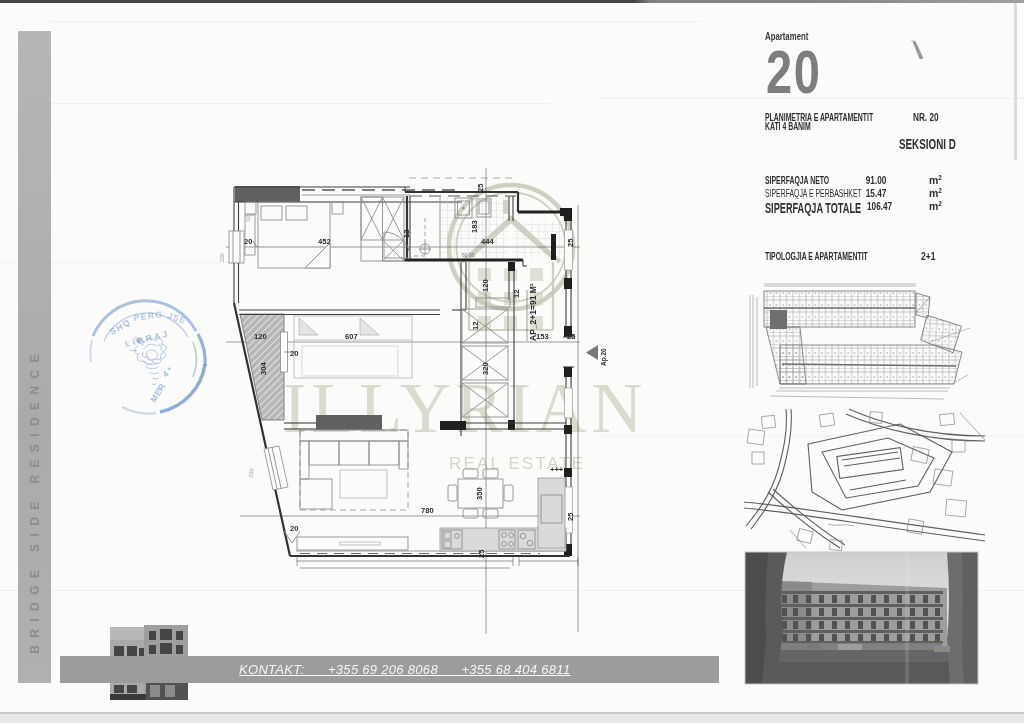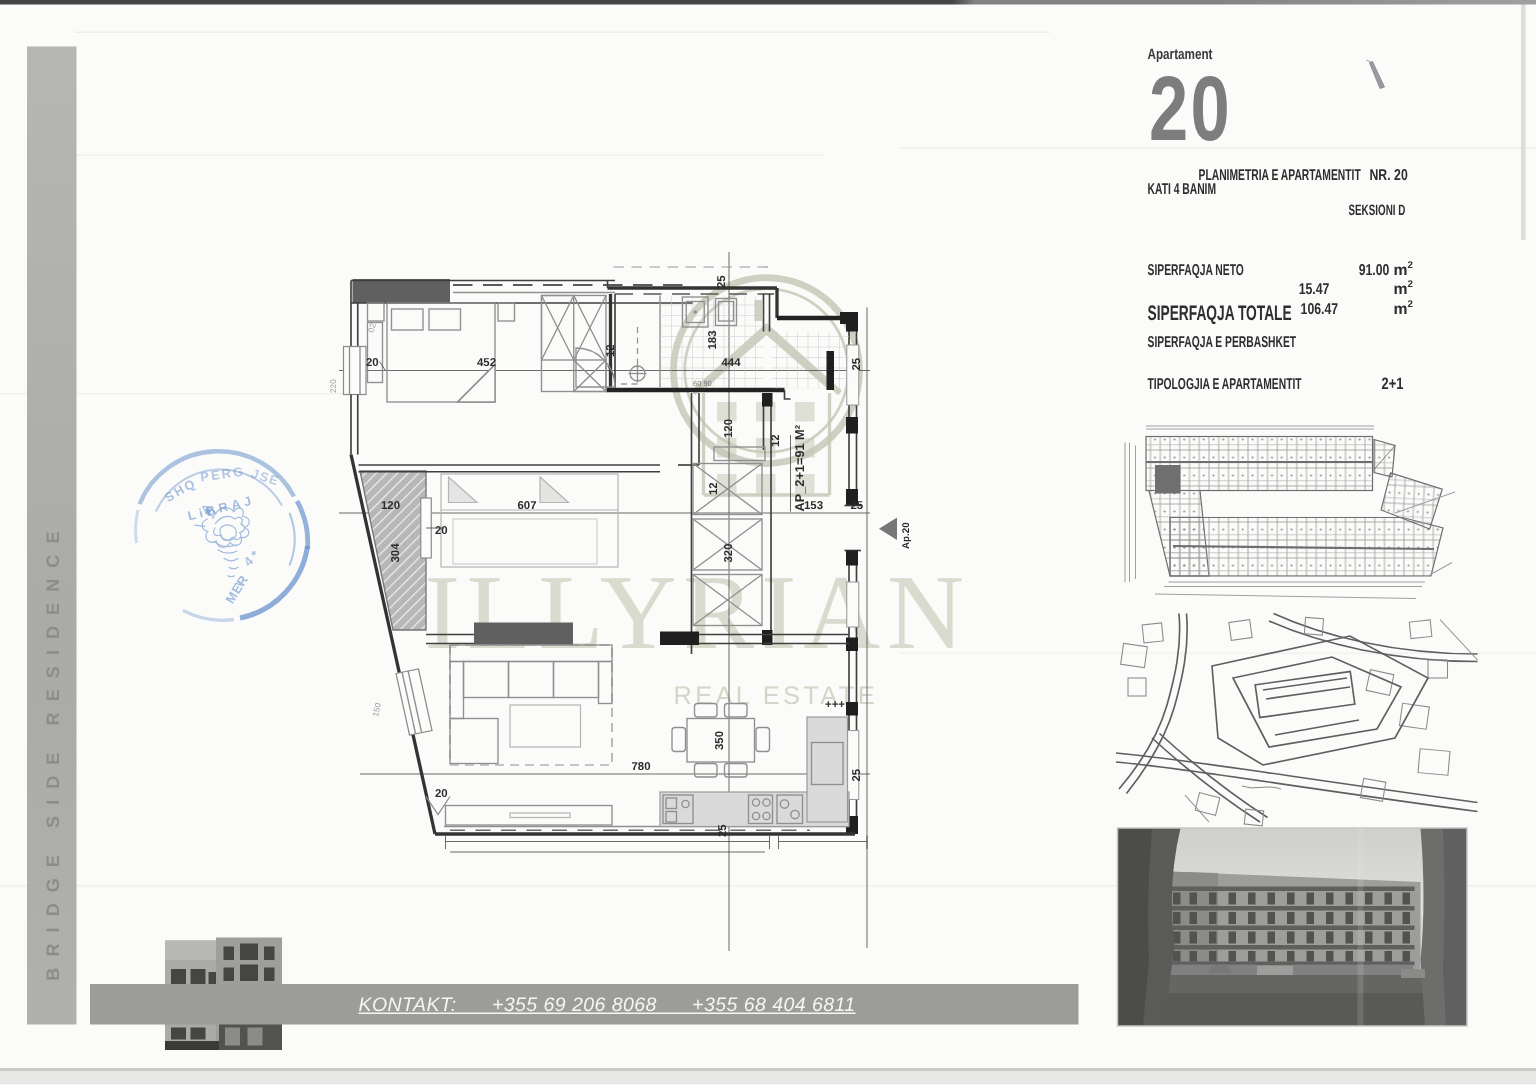--- a/index.html
+++ b/index.html
@@ -654,30 +654,30 @@
 
   <path d="M913 42 l2 -1 l8 17 l-3 1 z M911 40 l4 2" fill="#9a9aa0" stroke="#8a8a92" stroke-width="0.6"></path>
 
   </g>
 </svg>
 
 <div class="abs" style="left:765px;top:31px;font-size:10px;font-weight:bold;color:#3a3a3a;text-align:center;"><span class="cond">Apartament</span></div>
 
 <div class="abs" style="left:766px;top:37px;font-size:61px;font-weight:bold;color:#7d7d7d;"><span class="cond" style="letter-spacing:2px;transform:scaleX(0.77);">20</span></div>
 
-<div class="abs" style="left:765px;top:111px;font-size:10.5px;font-weight:bold;color:#2e2e2e;margin-left:34px;"><span class="cond2">PLANIMETRIA E APARTAMENTIT</span></div>
+<div class="abs" style="left:765px;top:111px;font-size:10.5px;font-weight:bold;color:#2e2e2e;"><span class="cond2">PLANIMETRIA E APARTAMENTIT</span></div>
 <div class="abs" style="left:913px;top:111px;font-size:10.5px;font-weight:bold;color:#2e2e2e;"><span class="cond">NR. 20</span></div>
 
 <div class="abs" style="left:765px;top:120px;font-size:10.5px;font-weight:bold;color:#2e2e2e;"><span class="cond2">KATI 4 BANIM</span></div>
-<div class="abs" style="left:899px;top:135px;font-size:10px;font-weight:bold;color:#2e2e2e;text-decoration:underline;"><span class="cond2">SEKSIONI D</span></div>
+<div class="abs" style="left:899px;top:135px;font-size:15px;font-weight:bold;color:#2e2e2e;text-decoration:underline;"><span class="cond2">SEKSIONI D</span></div>
 
 <div class="abs" style="left:765px;top:174px;font-size:10.5px;font-weight:bold;color:#2e2e2e;"><span class="cond2">SIPERFAQJA NETO</span></div>
-<div class="abs" style="left:860px;top:174px;width:66px;font-size:10.5px;font-weight:bold;color:#2e2e2e;text-align:right;"><span class="cond" style="transform-origin:100% 50%;">91.00</span></div>
-
-<div class="abs" style="left:765px;top:187px;font-size:10.5px;font-weight:bold;color:#2e2e2e;margin-top:35px;"><span class="cond2">SIPERFAQJA E PERBASHKET</span></div>
+<div class="abs" style="left:860px;top:174px;width:66px;font-size:10.5px;font-weight:bold;color:#2e2e2e;"><span class="cond" style="transform-origin:100% 50%;">91.00</span></div>
+
+<div class="abs" style="left:765px;top:187px;font-size:10.5px;font-weight:normal;color:#2e2e2e;"><span class="cond2">SIPERFAQJA E PERBASHKET</span></div>
 <div class="abs" style="left:860px;top:187px;width:66px;font-size:10.5px;font-weight:bold;color:#2e2e2e;"><span class="cond" style="transform-origin:100% 50%;">15.47</span></div>
 
 <div class="abs" style="left:765px;top:200px;font-size:14px;font-weight:bold;color:#2e2e2e;text-decoration:underline;"><span class="cond2">SIPERFAQJA TOTALE</span></div>
 <div class="abs" style="left:860px;top:200px;width:66px;font-size:10.5px;font-weight:bold;color:#2e2e2e;"><span class="cond" style="transform-origin:100% 50%;">106.47</span></div>
 
 <div class="abs" style="left:929px;top:174px;font-size:10.5px;font-weight:bold;color:#2e2e2e;line-height:13px;">m<sup style="font-size:6.5px;">2</sup><br>m<sup style="font-size:6.5px;">2</sup><br>m<sup style="font-size:6.5px;">2</sup></div>
 
 <div class="abs" style="left:765px;top:250px;font-size:10.5px;font-weight:bold;color:#2e2e2e;"><span class="cond2">TIPOLOGJIA E APARTAMENTIT</span></div>
 <div class="abs" style="left:921px;top:250px;font-size:11px;font-weight:bold;color:#2e2e2e;"><span class="cond">2+1</span></div>
 

